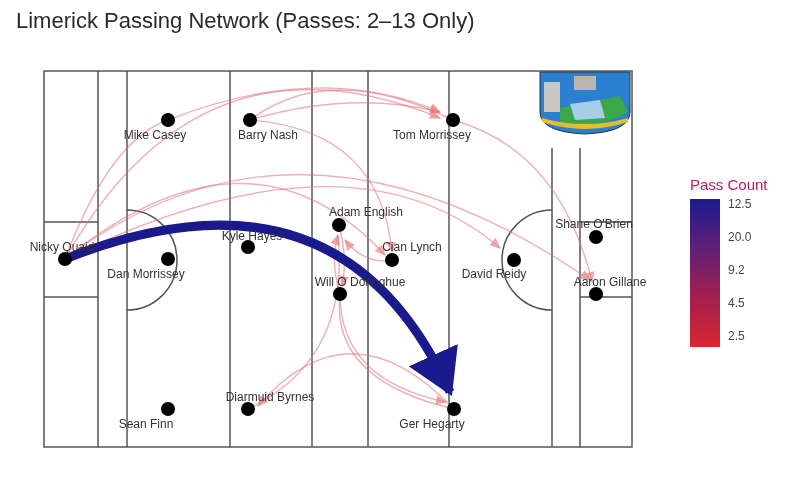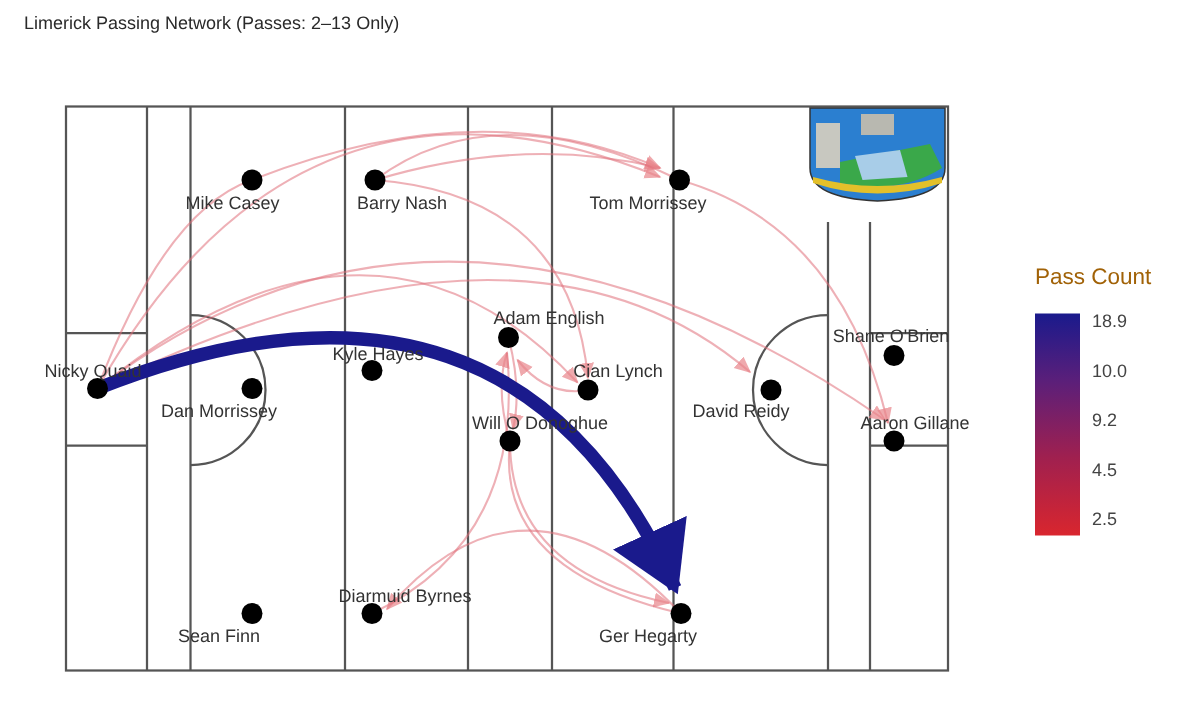--- a/index.html
+++ b/index.html
@@ -1,20 +1,20 @@
 <!DOCTYPE html>
 <html><head>
 <meta charset="utf-8">
 <style>
   html, body { margin: 0; padding: 0; background: #ffffff; }
   body { width: 800px; height: 484px; position: relative; overflow: hidden; font-family: "Liberation Sans", sans-serif; }
-  .title { position: absolute; left: 16px; top: 8px; font-size: 12px; color: #2a2a2a; }
+  .title { position: absolute; left: 16px; top: 8px; font-size: 22px; color: #2a2a2a; }
   svg.pitch { position: absolute; left: 0; top: 0; }
   .legend { position: absolute; left: 690px; top: 176px; }
-  .legend-title { font-size: 15px; color: #a16207; margin-bottom: 16px; }
+  .legend-title { font-size: 15px; color: #be185d; margin-bottom: 6px; }
   .legend-body { display: flex; }
   .legend-bar { width: 30px; height: 148px; background: linear-gradient(to bottom, #1a1a8c 0%, #5a1f7a 30%, #a0204f 65%, #d9262e 100%); position: relative; }
   .legend-ticks { position: relative; height: 148px; margin-left: 8px; font-size: 12px; color: #444; }
   .legend-ticks span { position: absolute; left: 0; white-space: nowrap; }
   .player-label { font-family: "Liberation Sans", sans-serif; font-size: 12px; fill: #333; }
 </style>
 </head>
 <body>
 
 <div class="title">Limerick Passing Network (Passes: 2–13 Only)</div>
@@ -140,20 +140,20 @@
         <text class="player-label" x="432" y="428" text-anchor="middle">Ger Hegarty</text>
       </g>
   </g>
 </svg>
 
 <div class="legend">
   <div class="legend-title">Pass Count</div>
   <div class="legend-body">
     <div class="legend-bar"></div>
     <div class="legend-ticks">
-      <span style="top:-2px">18.9</span>
-      <span style="top:31px">10.0</span>
+      <span style="top:-2px">12.5</span>
+      <span style="top:31px">20.0</span>
       <span style="top:64px">9.2</span>
       <span style="top:97px">4.5</span>
       <span style="top:130px">2.5</span>
     </div>
   </div>
 </div>
 
 </body></html>

